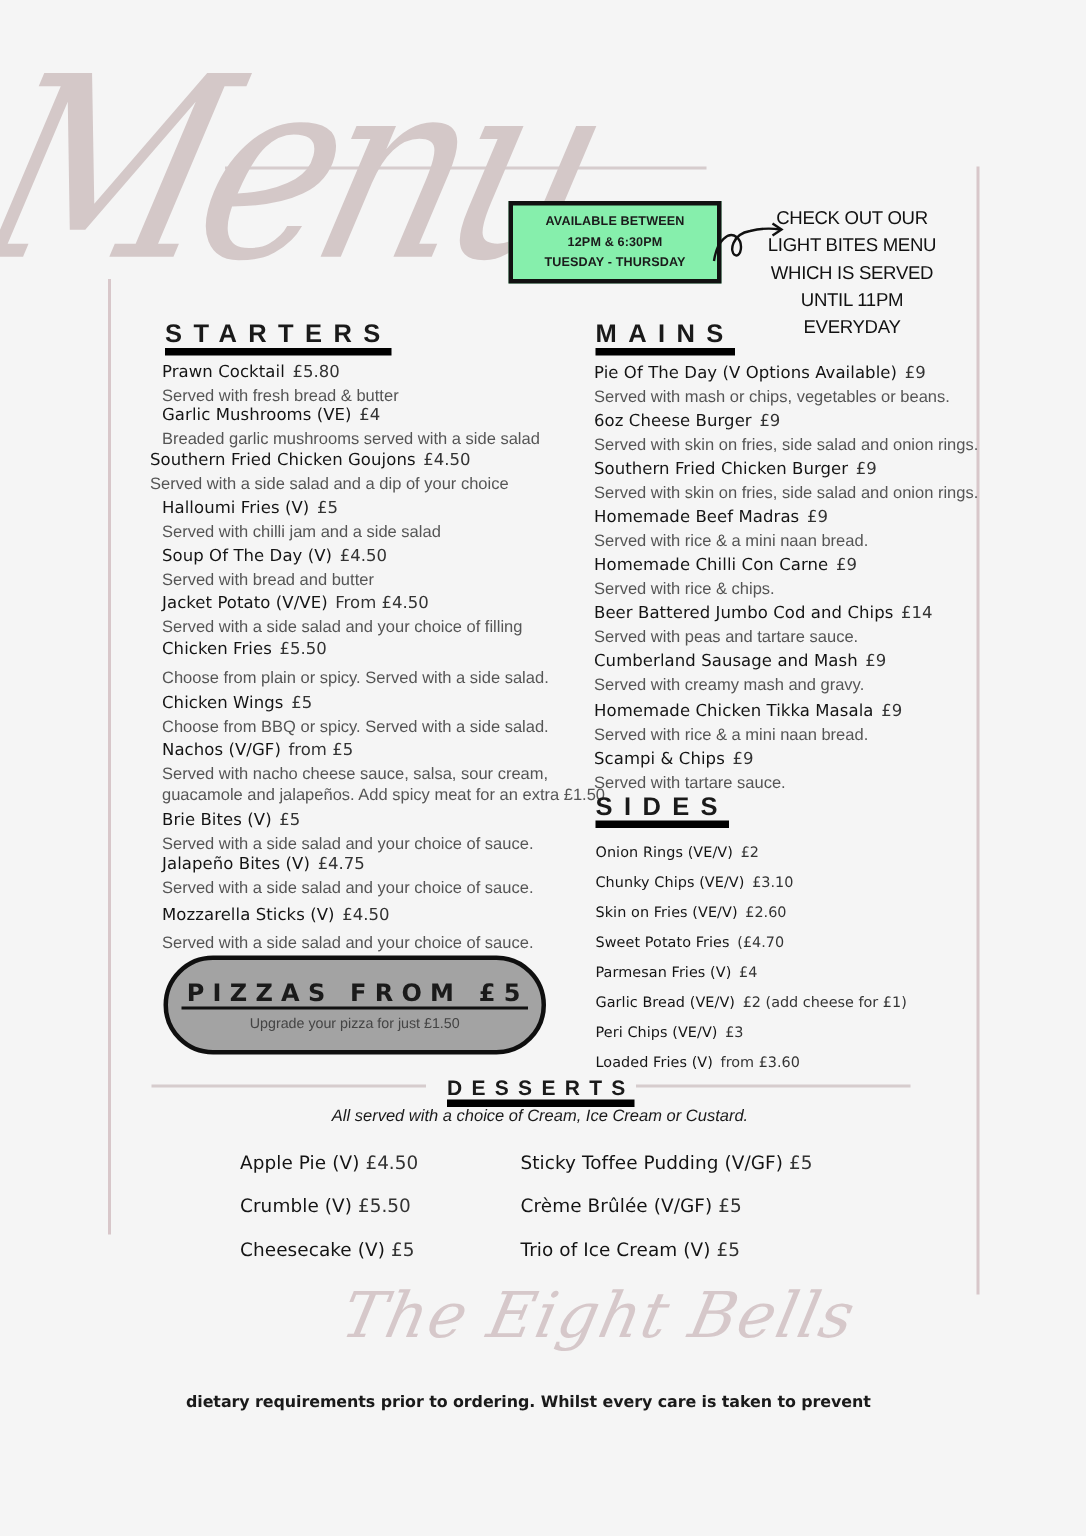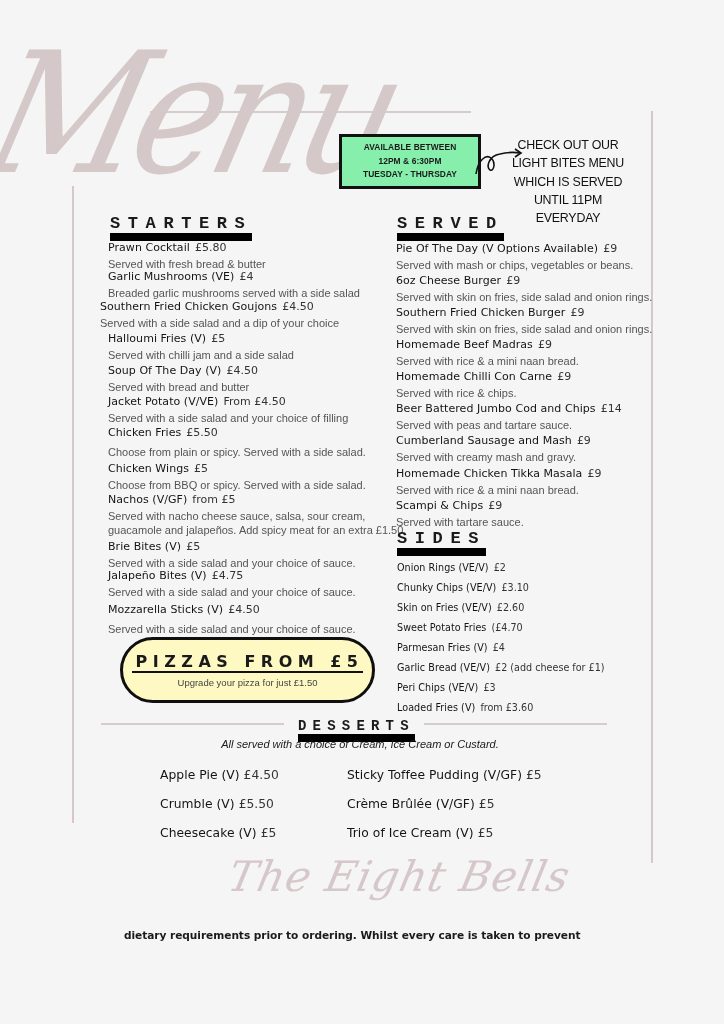--- a/index.html
+++ b/index.html
@@ -34,43 +34,43 @@
   }
   .arrow { left: 466px; top: 140px; width: 60px; height: 40px; }
   .light-bites {
     left: 508px; top: 136px; width: 120px;
     font-family: "Liberation Sans", sans-serif; font-size: 12.4px; line-height: 18.3px;
     text-align: center; letter-spacing: -0.2px; color: #111;
   }
 
   
   .sec-head {
-    font-family: Liberation Mono, monospace; font-weight: bold;
+    font-family: Liberation Sans, sans-serif; font-weight: bold;
     font-size: 17px; letter-spacing: 7.6px; line-height: 1;
-    border-bottom: 8px solid #000000; padding-bottom: 1px; display: inline-block;
+    border-bottom: 5px solid #000000; padding-bottom: 1px; display: inline-block;
   }
   .item { position: absolute; white-space: nowrap; }
   .item-name {
     font-family: "DejaVu Sans", sans-serif; font-weight: normal; font-size: 11px;
     letter-spacing: 0.05px; color: #141414;
   }
   .item-price {
     font-family: "DejaVu Sans", sans-serif; font-size: 11px; color: #333;
   }
   .item-desc {
     display: block; margin-top: 3px;
     font-family: Liberation Sans, sans-serif; font-size: 11px; color: #555;
   }
   .side-item .item-name, .side-item .item-price { font-size: 9.6px; }
 
   
   .pizza-pill {
-    left: 120px; top: 637px; width: 255px; height: 66px;
+    left: 109px; top: 637px; width: 255px; height: 66px;
     border: 3px solid #0f0f0f; border-radius: 34px; box-sizing: border-box;
-    text-align: center; background: #fef9c3;
+    text-align: center; background: #a3a3a3;
   }
   .pizza-title {
     display: inline-block; margin-top: 14px;
     font-family: "DejaVu Sans", sans-serif; font-weight: bold;
     font-size: 16px; letter-spacing: 5.5px; line-height: 1;
     border-bottom: 2px solid #111; padding-bottom: 1px; padding-left: 4px;
   }
   .pizza-sub {
     display: block; margin-top: 4px;
     font-family: "Liberation Sans", sans-serif; font-size: 9.5px; color: #444;
@@ -192,21 +192,21 @@
   <span class="item-price">£4.50</span>
   <span class="item-desc" style="margin-top:6px;"> Served with a side salad and your choice of sauce.</span>
 </div>
 
 <div class="abs pizza-pill">
   <span class="pizza-title">PIZZAS FROM £5</span>
   <span class="pizza-sub">Upgrade your pizza for just £1.50</span>
 </div>
 
 <div class="abs" style="left:397px; top:213px;">
-  <span class="sec-head">SERVED</span>
+  <span class="sec-head">MAINS</span>
 </div>
 
 <div class="abs item" style="left:396px; top:237px;">
   <span class="item-name">Pie Of The Day (V Options Available)</span>
   <span class="item-price">£9</span>
   <span class="item-desc">Served with mash or chips, vegetables or beans.</span>
 </div>
 <div class="abs item" style="left:396px; top:269px;">
   <span class="item-name">6oz Cheese Burger</span>
   <span class="item-price">£9</span>

